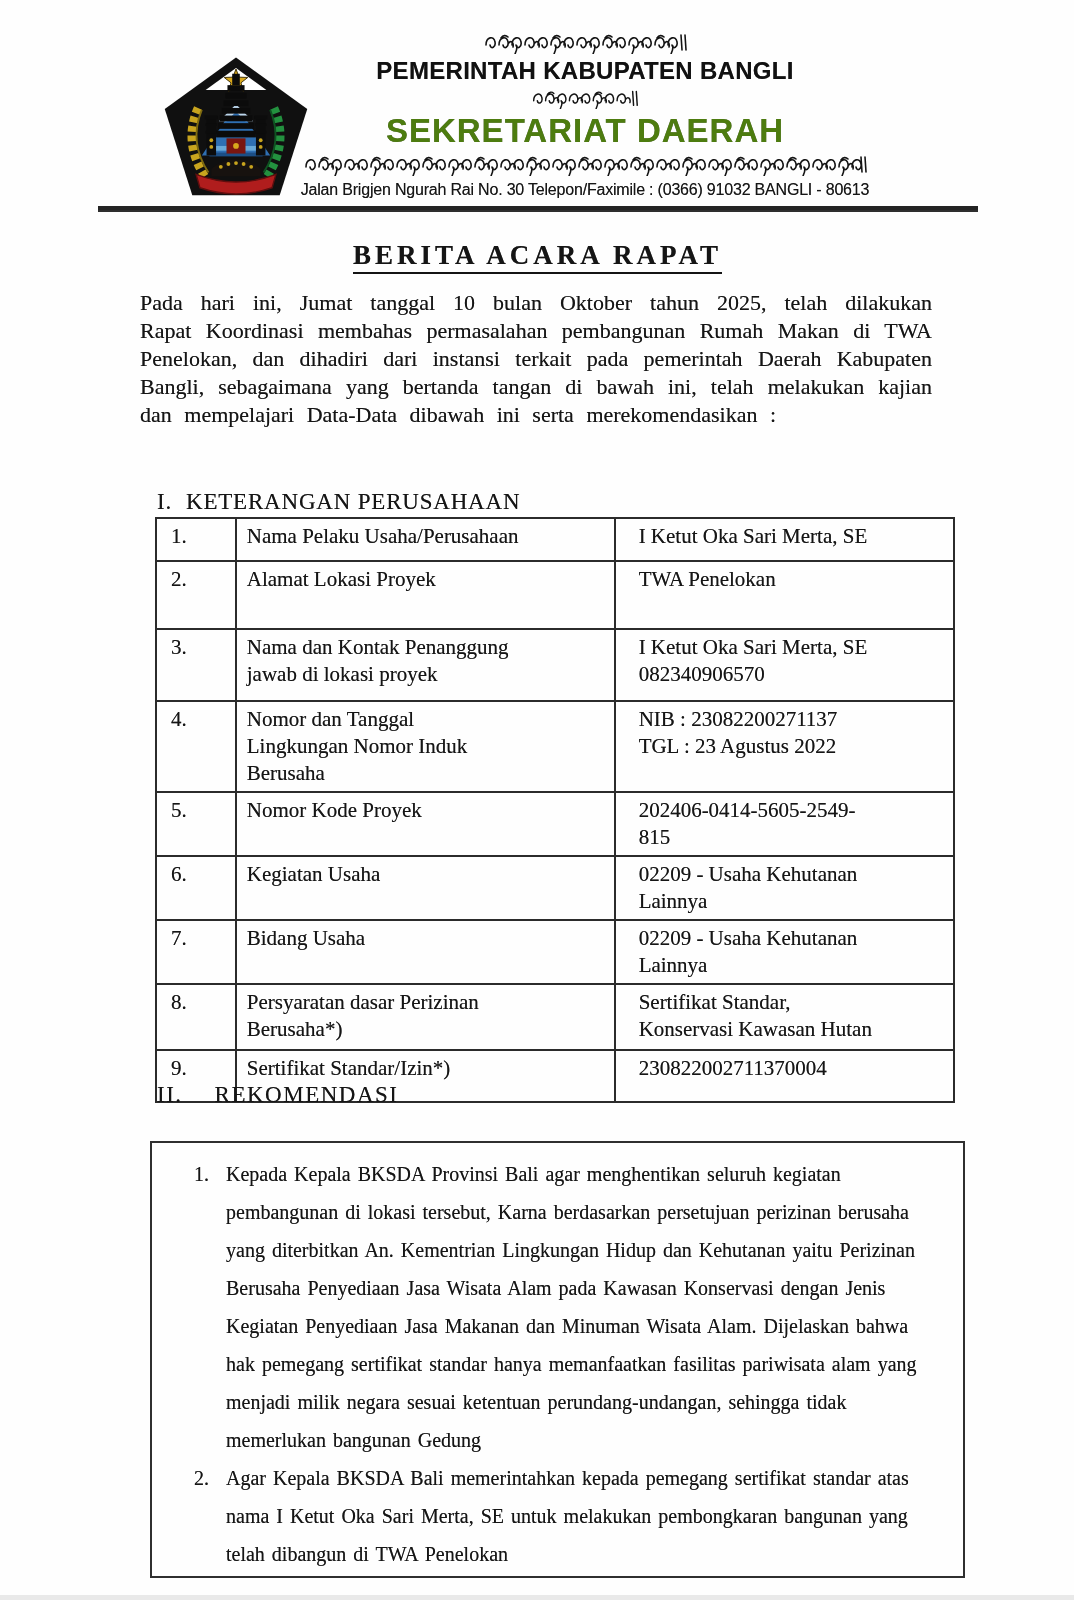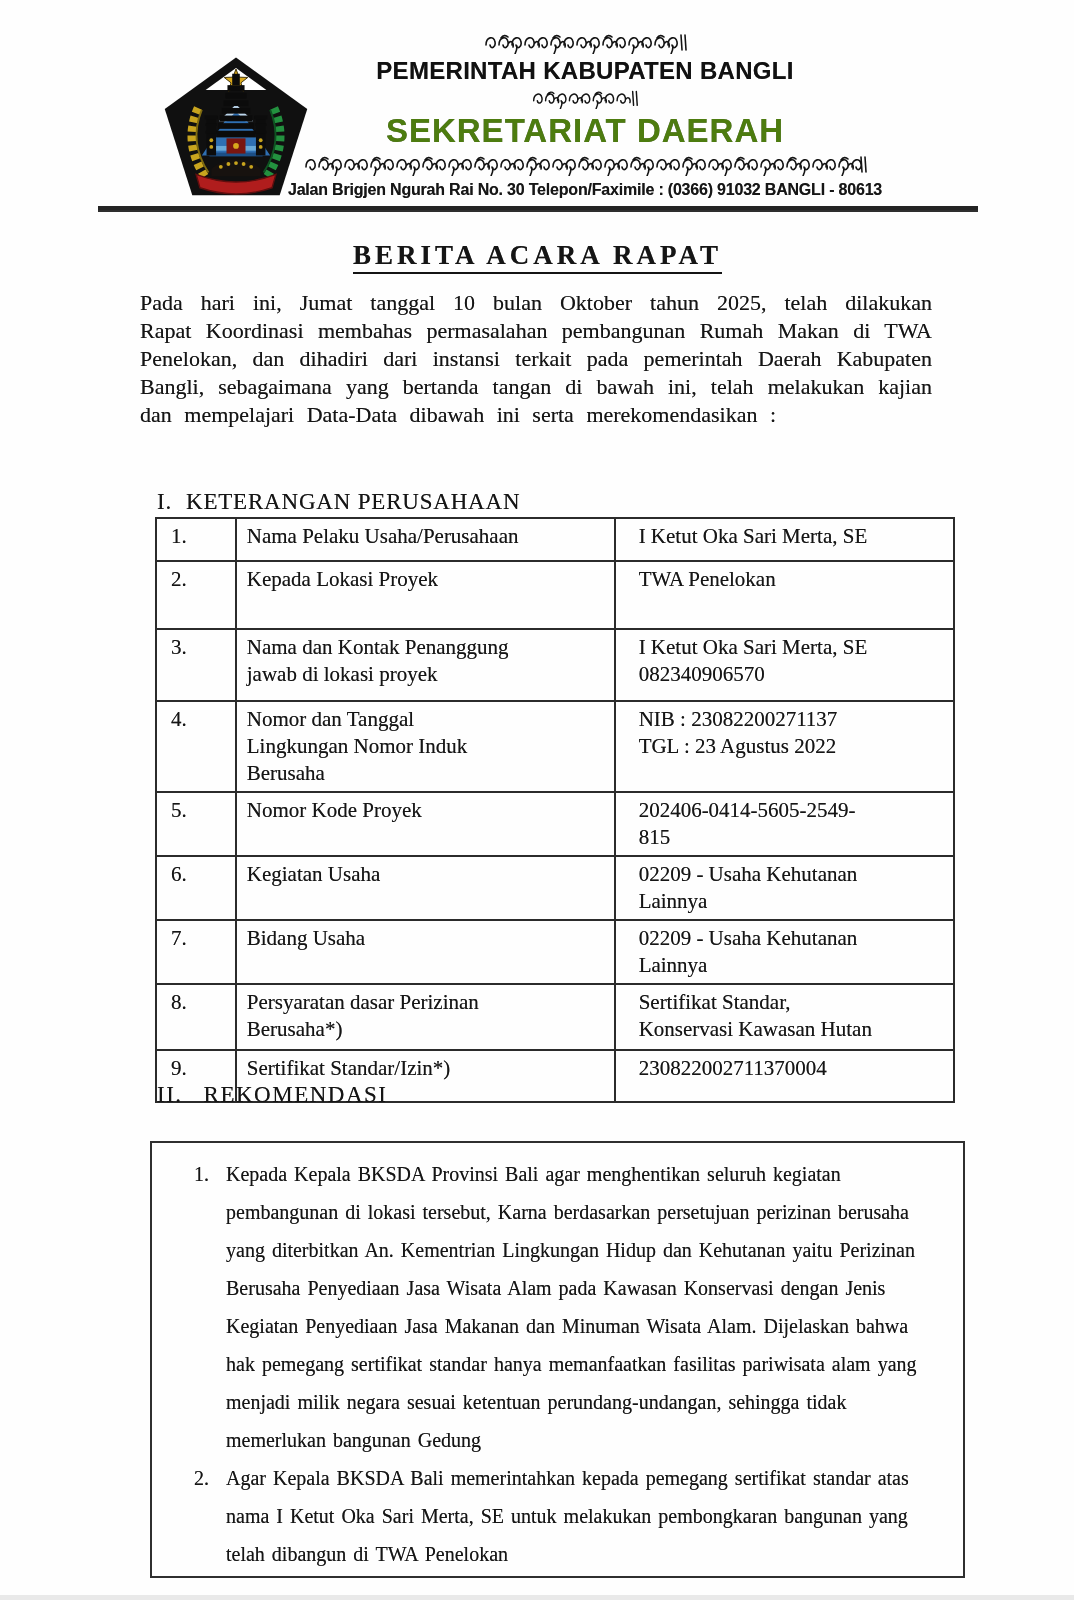--- a/index.html
+++ b/index.html
@@ -11,21 +11,21 @@
     text-shadow:0 0 .4px rgba(0,0,0,.55);
   }
 
   
   .letterhead { position:absolute; top:28px; left:0; width:100%; }
   .logo { position:absolute; left:160px; top:26px; }
   .head-text { margin-left:96px; text-align:center; font-family:"Liberation Sans", sans-serif; }
   .head-text .bali-wrap { display:block; line-height:0; }
   .org-name  { font-size:24px; font-weight:700; letter-spacing:.3px; margin-top:1px; color:#111; }
   .dept-name { font-size:33px; font-weight:700; letter-spacing:1px; margin-top:1px; color:#4d7c0f; }
-  .address   { font-size:16px; font-weight:700; letter-spacing:-.2px; margin-top:3px; color:#161616; }
+  .address   { font-size:16px; font-weight:400; letter-spacing:-.2px; margin-top:3px; color:#161616; }
   svg.bali { display:inline-block; vertical-align:middle; margin:2px 0; }
 
   .rule {
     position:absolute; top:206px; left:98px; width:880px; height:3px;
     border-top:4px solid #232323; border-bottom:2px solid #2e2e2e;
   }
 
   
   .doc-title {
     position:absolute; top:240px; left:140px; width:795px;
@@ -33,21 +33,21 @@
   }
   .doc-title span { border-bottom:2px solid #141414; padding-bottom:2px;font-weight:bold; }
   .intro {
     position:absolute; top:289px; left:140px; width:792px;
     font-size:22px; line-height:28px; text-align:justify; word-spacing:7px;
   }
 
   
   .sec-head { position:absolute; display:flex; font-size:23px; letter-spacing:.8px; }
   .sec-head.one { top:489px; left:157px; gap:14px; }
-  .sec-head.two { top:1082px; left:157px; gap:21px; letter-spacing:1.5px; }
+  .sec-head.two { top:1082px; left:157px; gap:32px; letter-spacing:1.5px; }
 
   
   .info-table {
     position:absolute; top:517px; left:155px; width:800px;
     border-collapse:collapse; font-size:21px; line-height:27px;
   }
   .info-table td { border:2px solid #2b2b2b; vertical-align:top; padding:4px 8px; white-space:pre-line; }
   .info-table td.no  { width:80px; padding-left:14px; }
   .info-table td.lbl { width:380px; padding-left:10px; }
   .info-table td.val { width:340px; padding-left:23px; }
@@ -169,21 +169,21 @@
 
   <table class="info-table">
     <tbody>
       <tr>
         <td class="no">1.</td>
         <td class="lbl">Nama Pelaku Usaha/Perusahaan</td>
         <td class="val">I Ketut Oka Sari Merta, SE</td>
       </tr>
       <tr>
         <td class="no">2.</td>
-        <td class="lbl">Kepada Lokasi Proyek</td>
+        <td class="lbl">Alamat Lokasi Proyek</td>
         <td class="val">TWA Penelokan</td>
       </tr>
       <tr>
         <td class="no">3.</td>
         <td class="lbl">Nama dan  Kontak Penanggung
 jawab di lokasi proyek</td>
         <td class="val">I Ketut Oka Sari Merta, SE
 082340906570</td>
       </tr>
       <tr>

